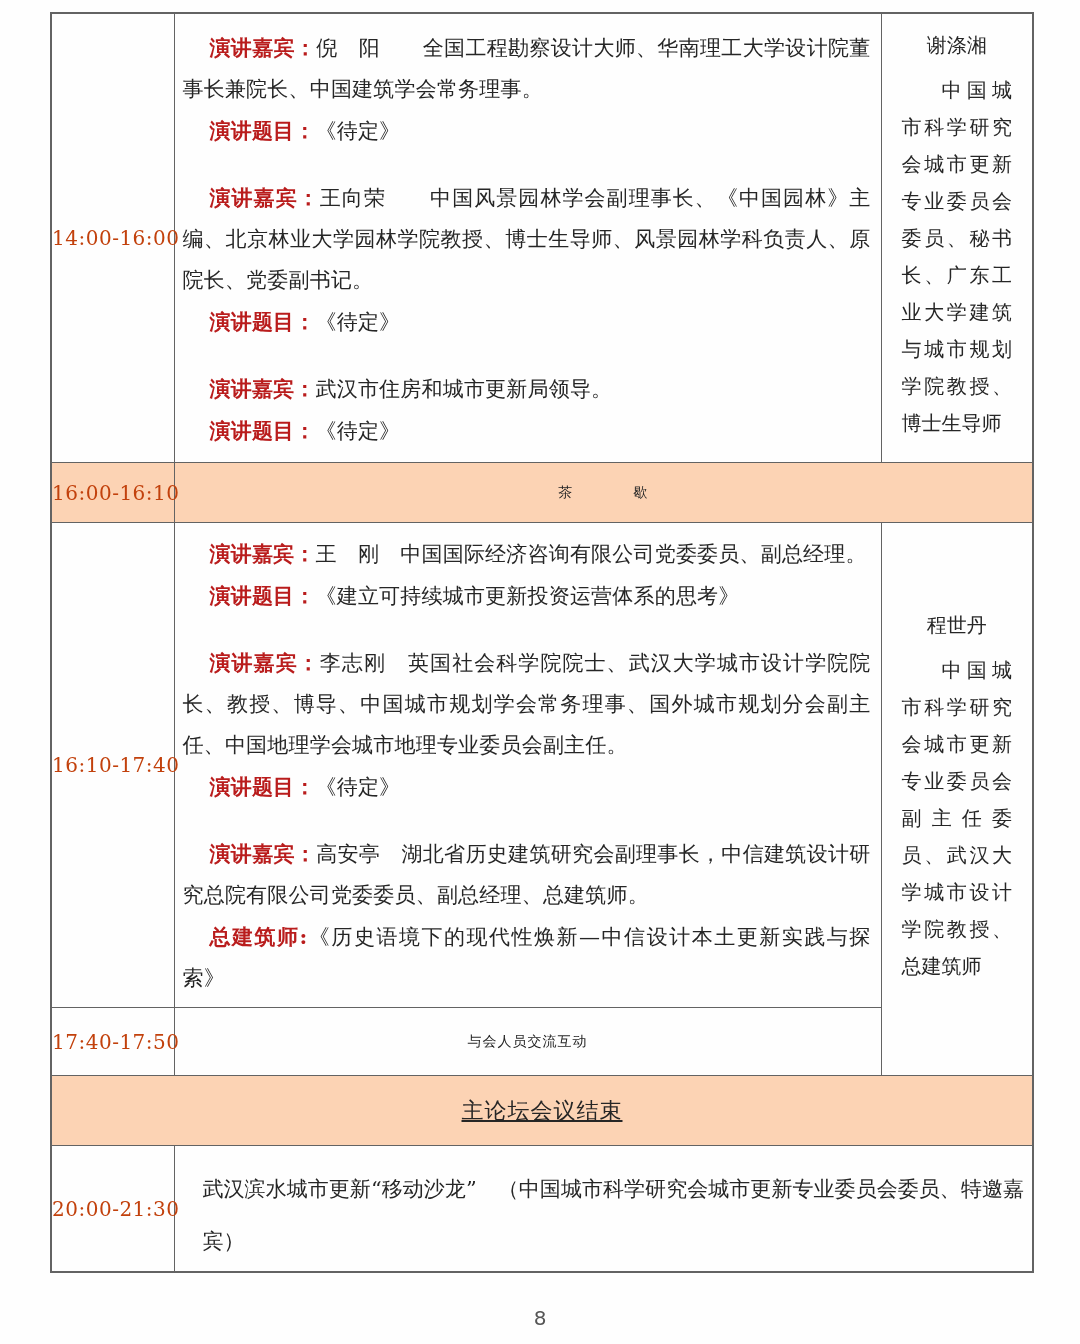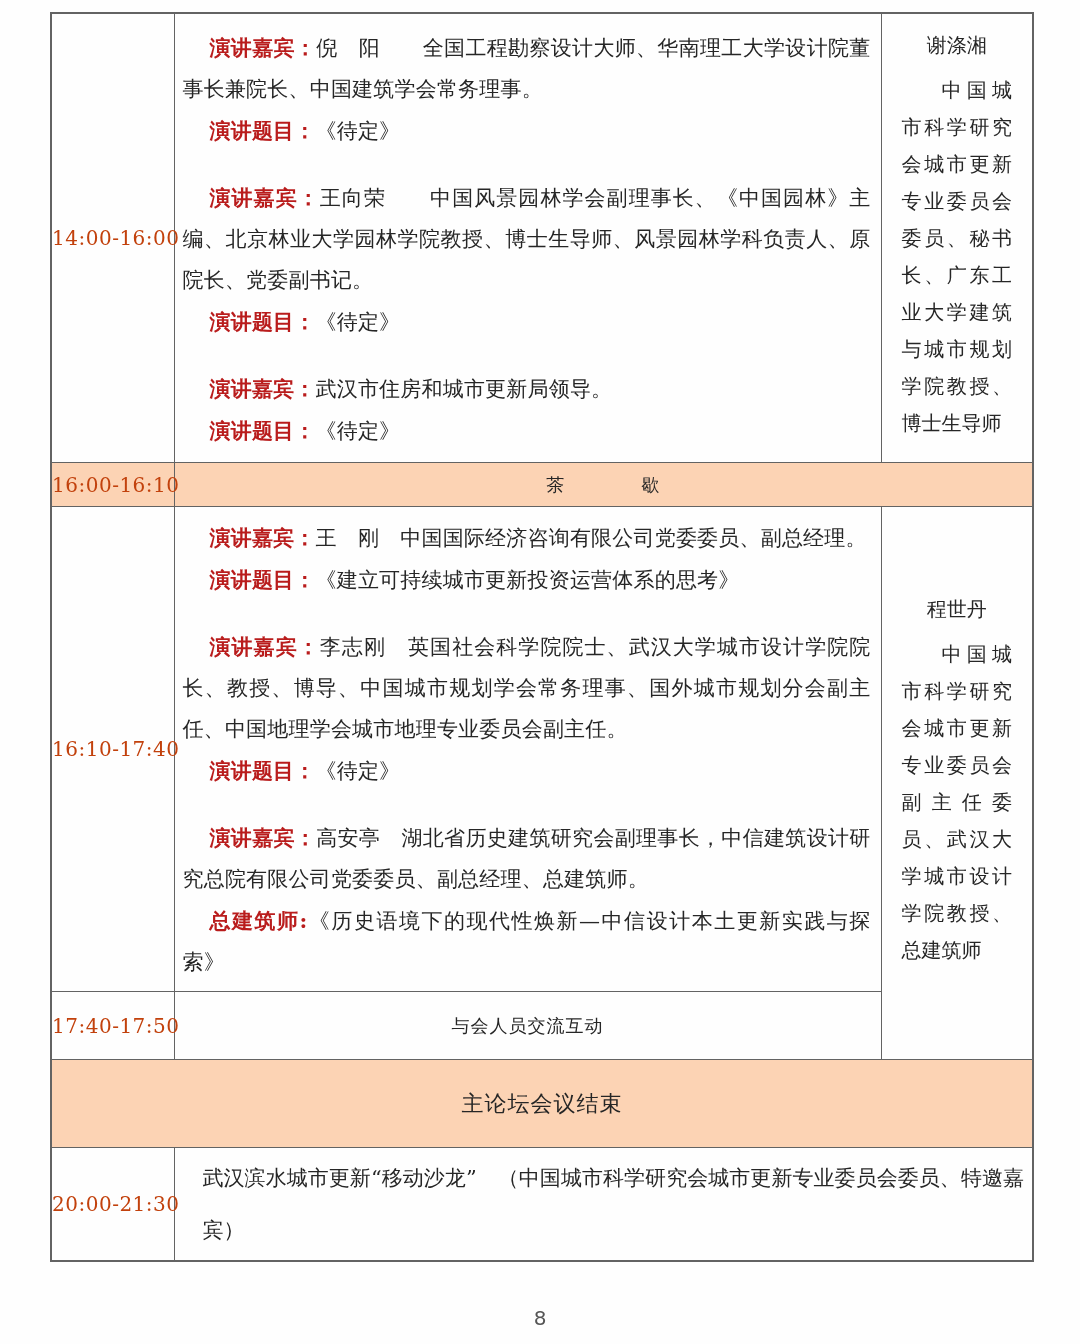--- a/index.html
+++ b/index.html
@@ -20,24 +20,24 @@
     position:absolute;left:50px;top:12px;width:982px;
     border-collapse:collapse;table-layout:fixed;
     border:2px solid var(--border);
   }
   col.c-time{width:123px;}
   col.c-content{width:707px;}
   col.c-host{width:152px;}
   td{border:1px solid var(--border);vertical-align:middle;padding:0;}
 
   tr.r1{height:418px;}
-  tr.r2{height:44px;}
+  tr.r2{height:60px;}
   tr.r3{height:442px;}
   tr.r4{height:68px;}
-  tr.r5{height:88px;}
+  tr.r5{height:70px;text-decoration:underline;}
   tr.r6{height:112px;}
 
   .orange{background:var(--hl);}
 
   td.time-cell{
     text-align:center;font-size:20px;white-space:nowrap;
     color:#c2410c;letter-spacing:0.5px;
   }
 
   td.content-cell{padding:10px 10px 8px 8px;font-size:21px;}
@@ -45,24 +45,24 @@
   .blocks p{
     margin:0;line-height:41px;text-indent:27px;
     text-align:justify;letter-spacing:0.2px;
   }
   .blocks b.lbl{font-weight:bold;color:#b91c1c;}
 
   td.host-cell{padding:12px 12px;font-size:20px;}
   .host-name{margin:0 0 2px 0;text-align:center;line-height:38px;}
   .host-bio{margin:8px;text-indent:2em;text-align:justify;line-height:37px;}
 
-  td.center-cell{text-align:center;font-size:18px;letter-spacing:1px;}
+  td.center-cell{text-align:center;font-size:14px;letter-spacing:1px;}
   td.banner-cell{text-align:center;font-size:22px;letter-spacing:1px;}
 
-  td.note-cell{padding:4px 8px 4px 0;}
+  td.note-cell{padding:17px 8px 4px 0;}
   td.note-cell p{
     margin:0;line-height:52px;font-size:21px;
     padding-left:28px;text-align:justify;
   }
 
   .pageno{
     position:absolute;left:0;top:1306px;width:1080px;
     text-align:center;font-size:20px;color:#555555;
     font-family:"DejaVu Sans","Liberation Sans",sans-serif;
   }

